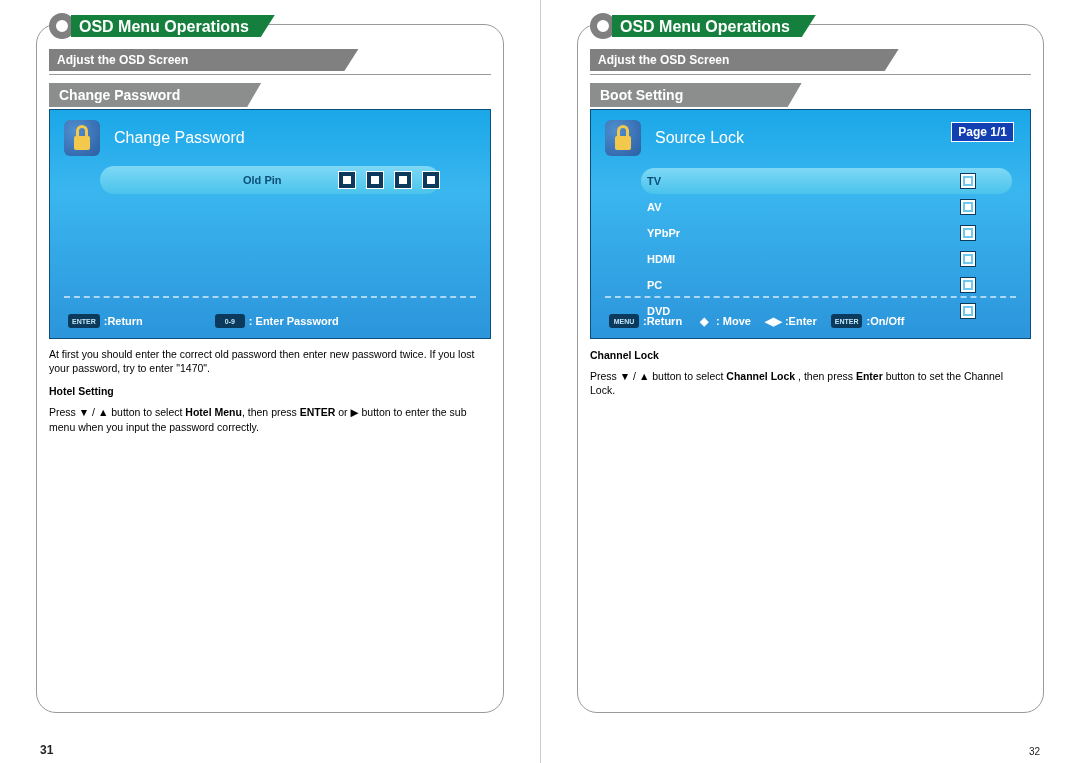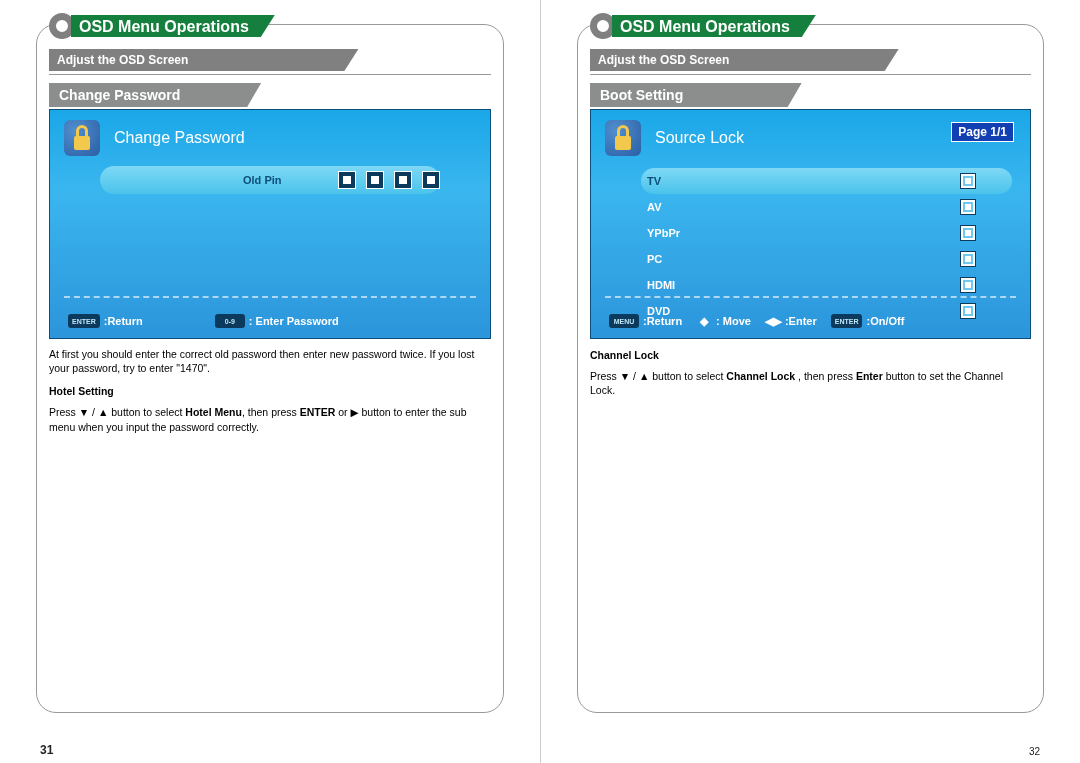--- a/index.html
+++ b/index.html
@@ -234,27 +234,27 @@
                 <div class="src-check-inner"></div>
               </div>
           </div>
           <div class="src-row">
             <div class="src-label">YPbPr</div>
             <div class="src-check">
                 <div class="src-check-inner"></div>
               </div>
           </div>
           <div class="src-row">
+            <div class="src-label">HDMI</div>
+            <div class="src-check">
+                <div class="src-check-inner"></div>
+              </div>
+          </div>
+          <div class="src-row">
             <div class="src-label">PC</div>
-            <div class="src-check">
-                <div class="src-check-inner"></div>
-              </div>
-          </div>
-          <div class="src-row">
-            <div class="src-label">HDMI</div>
             <div class="src-check">
                 <div class="src-check-inner"></div>
               </div>
           </div>
           <div class="src-row">
             <div class="src-label">DVD</div>
             <div class="src-check">
                 <div class="src-check-inner"></div>
               </div>
           </div>

